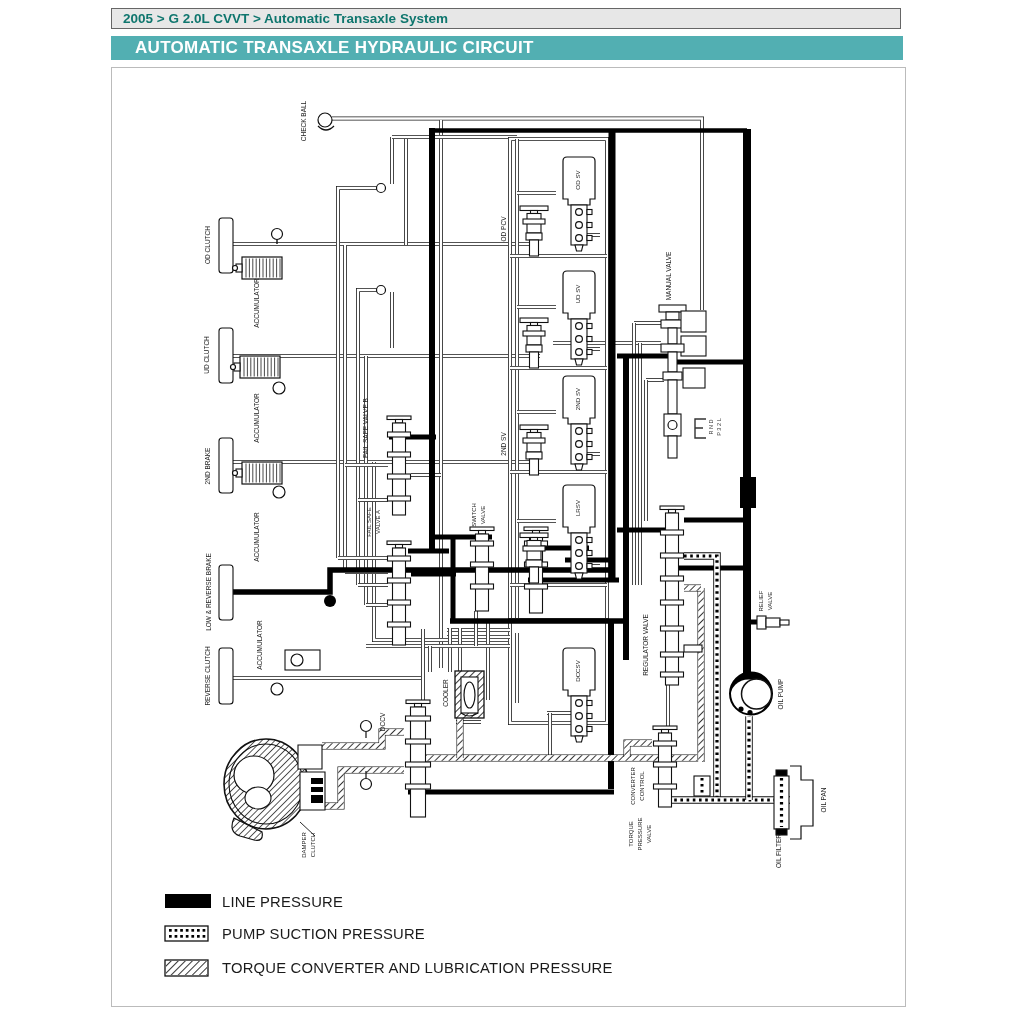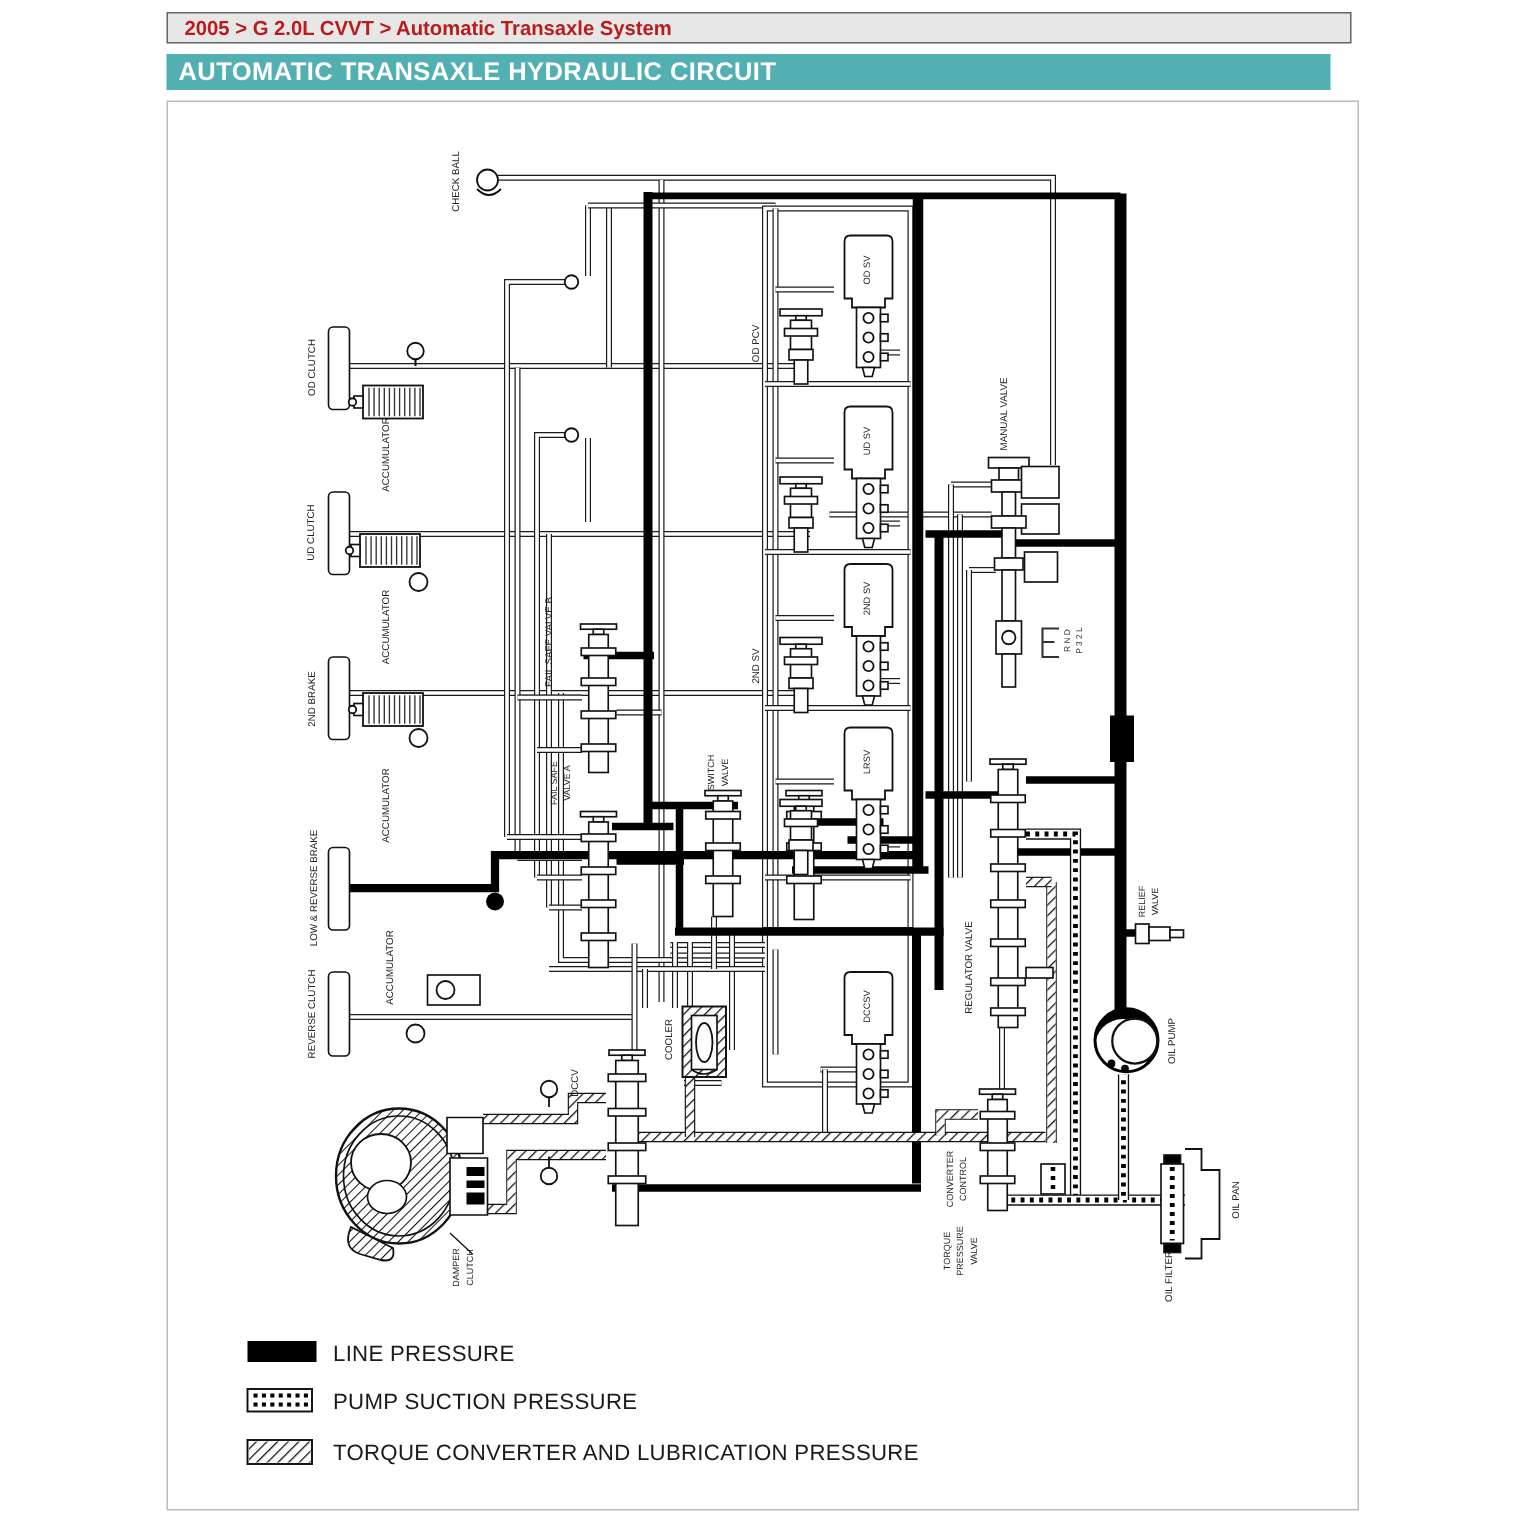--- a/index.html
+++ b/index.html
@@ -1,18 +1,18 @@
 <!DOCTYPE html>
 <html><head><meta charset="utf-8">
 <style>
 html,body{margin:0;padding:0;background:#fff;width:1024px;height:1024px;font-family:"Liberation Sans",sans-serif;}
 #crumb{position:absolute;left:111px;top:8px;width:777px;height:19px;background:#e7e7e7;border:1px solid #666;
- font-weight:bold;font-size:13.5px;color:#b91c1c;line-height:19px;padding-left:11px;}
+ font-weight:bold;font-size:13.5px;color:#0f766e;line-height:19px;padding-left:11px;}
 #teal{position:absolute;left:111px;top:36px;width:768px;height:24px;background:#52afb2;color:#fff;
- font-weight:bold;font-size:17px;line-height:24px;padding-left:8px;letter-spacing:0.3px;}
+ font-weight:bold;font-size:17px;line-height:24px;padding-left:24px;letter-spacing:0.3px;}
 #box{position:absolute;left:111px;top:67px;width:793px;height:938px;background:#fff;border:1px solid #bbb;}
 svg{position:absolute;left:0;top:0;}
 text{font-family:"Liberation Sans",sans-serif;-webkit-font-smoothing:antialiased;}
 *{-webkit-font-smoothing:antialiased;}
 </style></head>
 <body>
 <div id="crumb">2005 &gt; G 2.0L CVVT &gt; Automatic Transaxle System</div>
 <div id="teal">AUTOMATIC TRANSAXLE HYDRAULIC CIRCUIT</div>
 <div id="box"></div>
 <svg width="1024" height="1024" viewBox="0 0 1024 1024">

